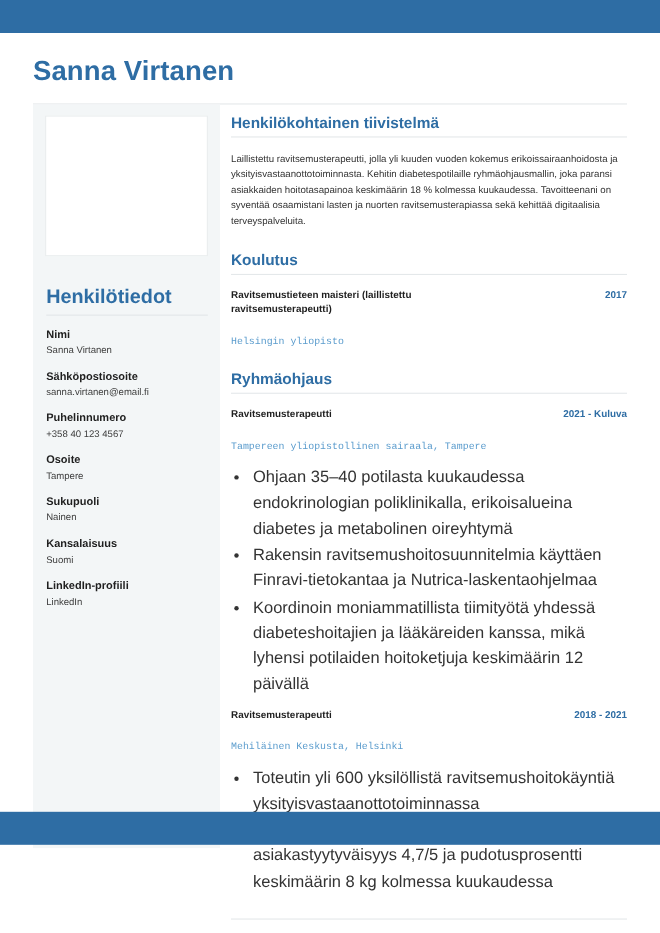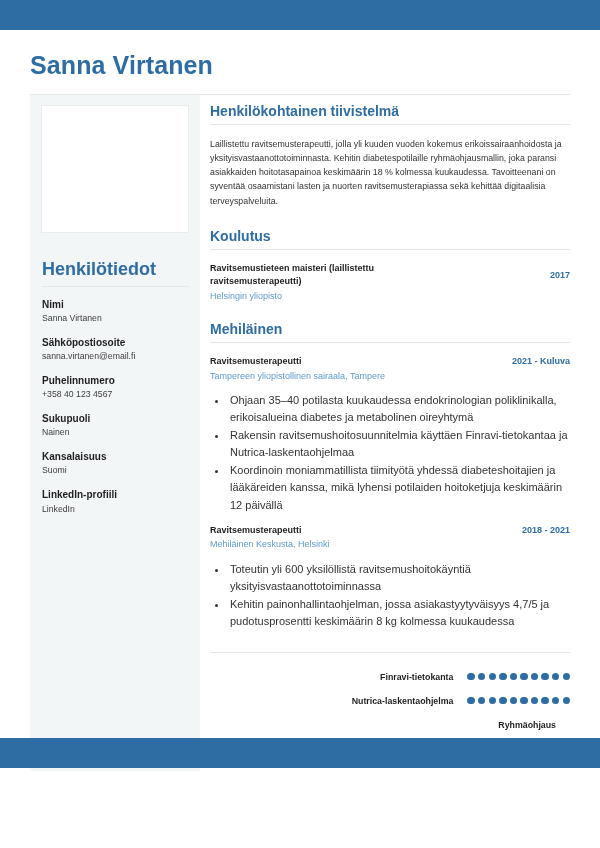--- a/index.html
+++ b/index.html
@@ -136,49 +136,50 @@
     color: #333333;
     margin-bottom: 20px;
   }
 
   .entry {
     margin-bottom: 10px;
   }
   .entry-head {
     display: flex;
     justify-content: space-between;
-    align-items: center;
+    align-items: flex-start;
     gap: 26px;
   }
   .entry-title {
     font-size: 9px;
     font-weight: bold;
     color: #1f1f1f;
     line-height: 1.5;
     max-width: 255px;
   }
   .entry-date {
     font-size: 9px;
     font-weight: bold;
     color: #2e6da4;
     white-space: nowrap;
     line-height: 1.5;
   }
   .entry-org {
     font-size: 9px;
     color: #5b9ccd;
     line-height: 1.5;
-    margin-top: 1px;
+    margin-top: 16px;
+    font-family: Liberation Mono, monospace;
   }
   .entry-bullets {
     margin: 9px 0 0 0;
     padding-left: 18px;
   }
   .entry-bullets li {
-    font-size: 11px;
+    font-size: 15px;
     line-height: 1.55;
     color: #333333;
     margin-bottom: 1px;
     padding-left: 2px;
   }
 
   .section-edu { margin-top: 12px; }
   .section-exp { margin-top: 18px; }
   .section-skills { margin-top: 22px; }
 
@@ -235,20 +236,24 @@
         </div>
         <div class="info-item">
           <div class="info-label">Sähköpostiosoite</div>
           <div class="info-value">sanna.virtanen@email.fi</div>
         </div>
         <div class="info-item">
           <div class="info-label">Puhelinnumero</div>
           <div class="info-value">+358 40 123 4567</div>
         </div>
         <div class="info-item">
+          <div class="info-label">Osoite</div>
+          <div class="info-value">Tampere</div>
+        </div>
+        <div class="info-item">
           <div class="info-label">Sukupuoli</div>
           <div class="info-value">Nainen</div>
         </div>
         <div class="info-item">
           <div class="info-label">Kansalaisuus</div>
           <div class="info-value">Suomi</div>
         </div>
         <div class="info-item">
           <div class="info-label">LinkedIn-profiili</div>
           <div class="info-value">LinkedIn</div>
@@ -270,21 +275,21 @@
           <div class="entry">
             <div class="entry-head">
               <div class="entry-title">Ravitsemustieteen maisteri (laillistettu ravitsemusterapeutti)</div>
               <div class="entry-date">2017</div>
             </div>
             <div class="entry-org">Helsingin yliopisto</div>
           </div>
         </section>
 
         <section class="section section-exp">
-          <h2 class="section-heading">Mehiläinen</h2>
+          <h2 class="section-heading">Ryhmäohjaus</h2>
           <div class="section-rule"></div>
 
           <div class="entry">
             <div class="entry-head">
               <div class="entry-title">Ravitsemusterapeutti</div>
               <div class="entry-date">2021 - Kuluva</div>
             </div>
             <div class="entry-org">Tampereen yliopistollinen sairaala, Tampere</div>
             <ul class="entry-bullets">
               <li>Ohjaan 35–40 potilasta kuukaudessa endokrinologian poliklinikalla, erikoisalueina diabetes ja metabolinen oireyhtymä</li>

